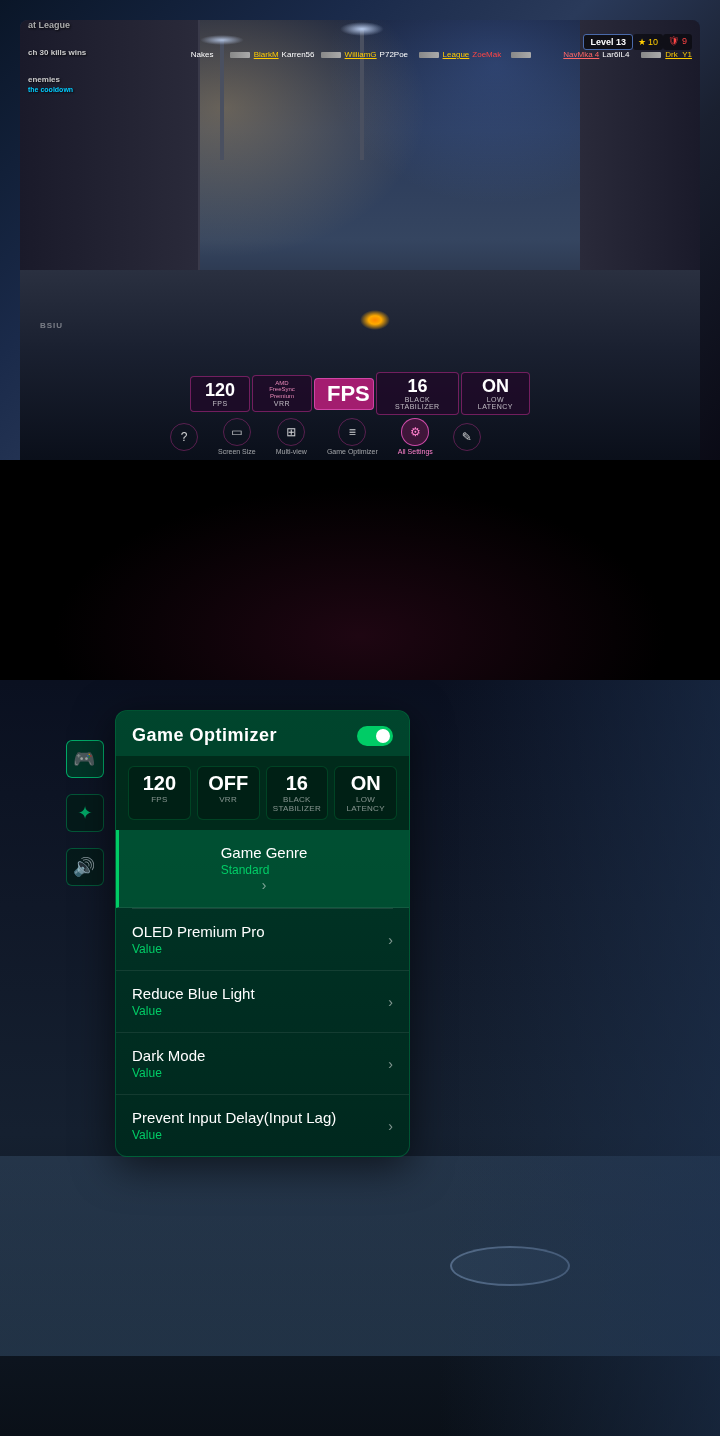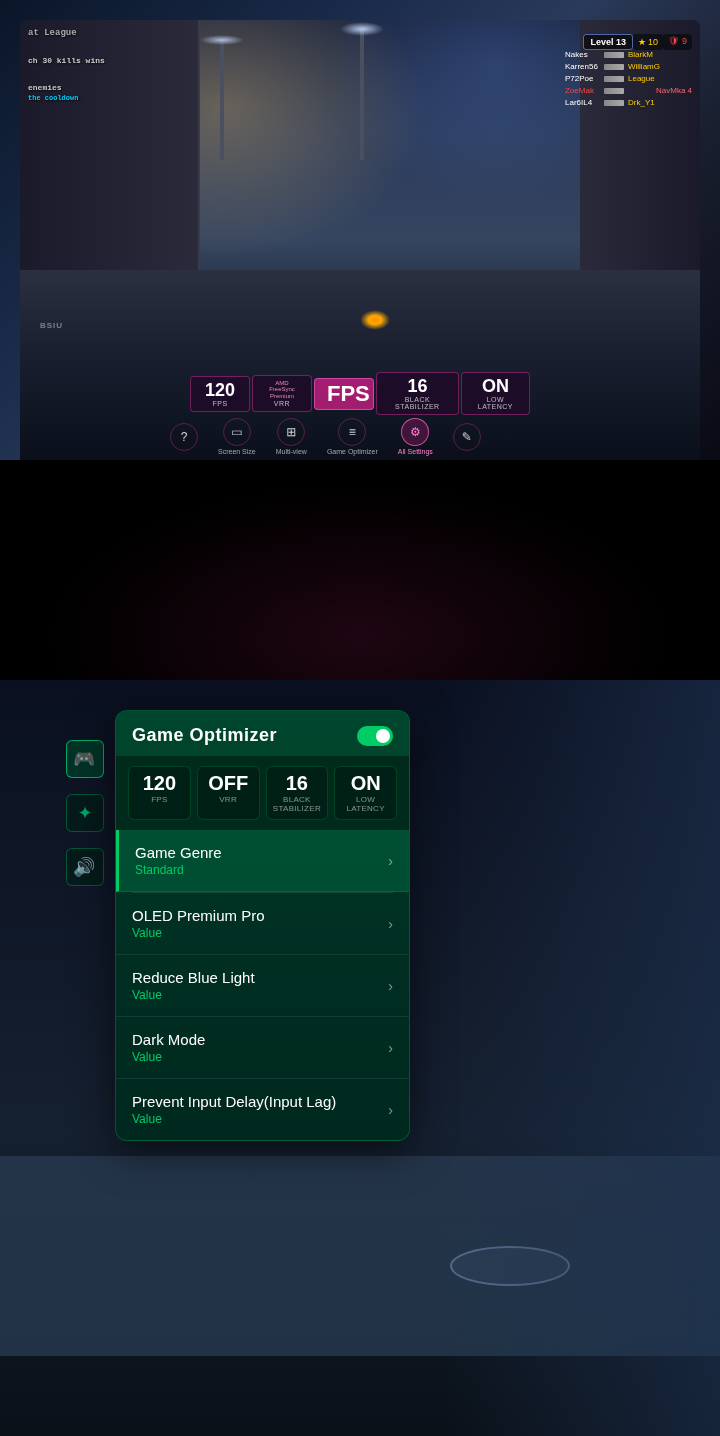--- a/index.html
+++ b/index.html
@@ -95,26 +95,25 @@
     .muzzle-flash {
       position: absolute;
       bottom: 130px; left: 340px;
       width: 30px; height: 20px;
       background: radial-gradient(ellipse, #ff8800 0%, #ffaa00 30%, transparent 70%);
     }
 
     
     .hud-top-left {
       position: absolute;
-      top: 8px; left: 8px;
+      top: 0; left: 8px;
       color: #fff;
       font-size: 11px;
       font-weight: bold;
       text-shadow: 1px 1px 2px rgba(0,0,0,0.8);
-      font-family: Liberation Mono, monospace;
     }
     .hud-top-left .game-mode {
       font-size: 9px;
       color: #aaa;
     }
     .hud-top-left .kill-info {
       font-size: 8px;
       color: #ccc;
       margin-top: 18px;
     }
@@ -156,38 +155,38 @@
       padding: 2px 5px;
       color: #ff4444;
       font-size: 9px;
     }
 
     
     .player-list {
       position: absolute;
       top: 30px; right: 8px;
       display: flex;
-      flex-direction: column;
+      flex-direction: row;
       gap: 3px;
     }
     .player-item {
       display: flex;
       align-items: center;
       gap: 4px;
       font-size: 8px;
       color: #ddd;
     }
     .player-name { color: #fff; min-width: 35px; }
     .player-name.red { color: #ff4444; }
     .weapon-icon {
       width: 20px; height: 6px;
       background: linear-gradient(90deg, #888, #aaa);
       border-radius: 1px;
     }
-    .player-rank { color: #ffcc00; }
+    .player-rank { color: #ffcc00; text-decoration: underline; }
 
     
     .stats-bar {
       position: absolute;
       bottom: 45px; left: 50%;
       transform: translateX(-50%);
       display: flex;
       align-items: center;
       gap: 2px;
     }
@@ -417,20 +416,21 @@
       padding: 14px 16px;
       border-bottom: 1px solid rgba(255,255,255,0.08);
       cursor: pointer;
       display: flex;
       align-items: center;
       justify-content: space-between;
     }
     .menu-item.highlighted {
       background: rgba(0,120,70,0.4);
       border-left: 3px solid #00cc66;
+      flex-direction: column;
     }
     .menu-item-left {}
     .menu-item-title {
       font-size: 15px;
       color: #fff;
       font-weight: 500;
     }
     .menu-item-value {
       font-size: 12px;
       color: #00cc66;

